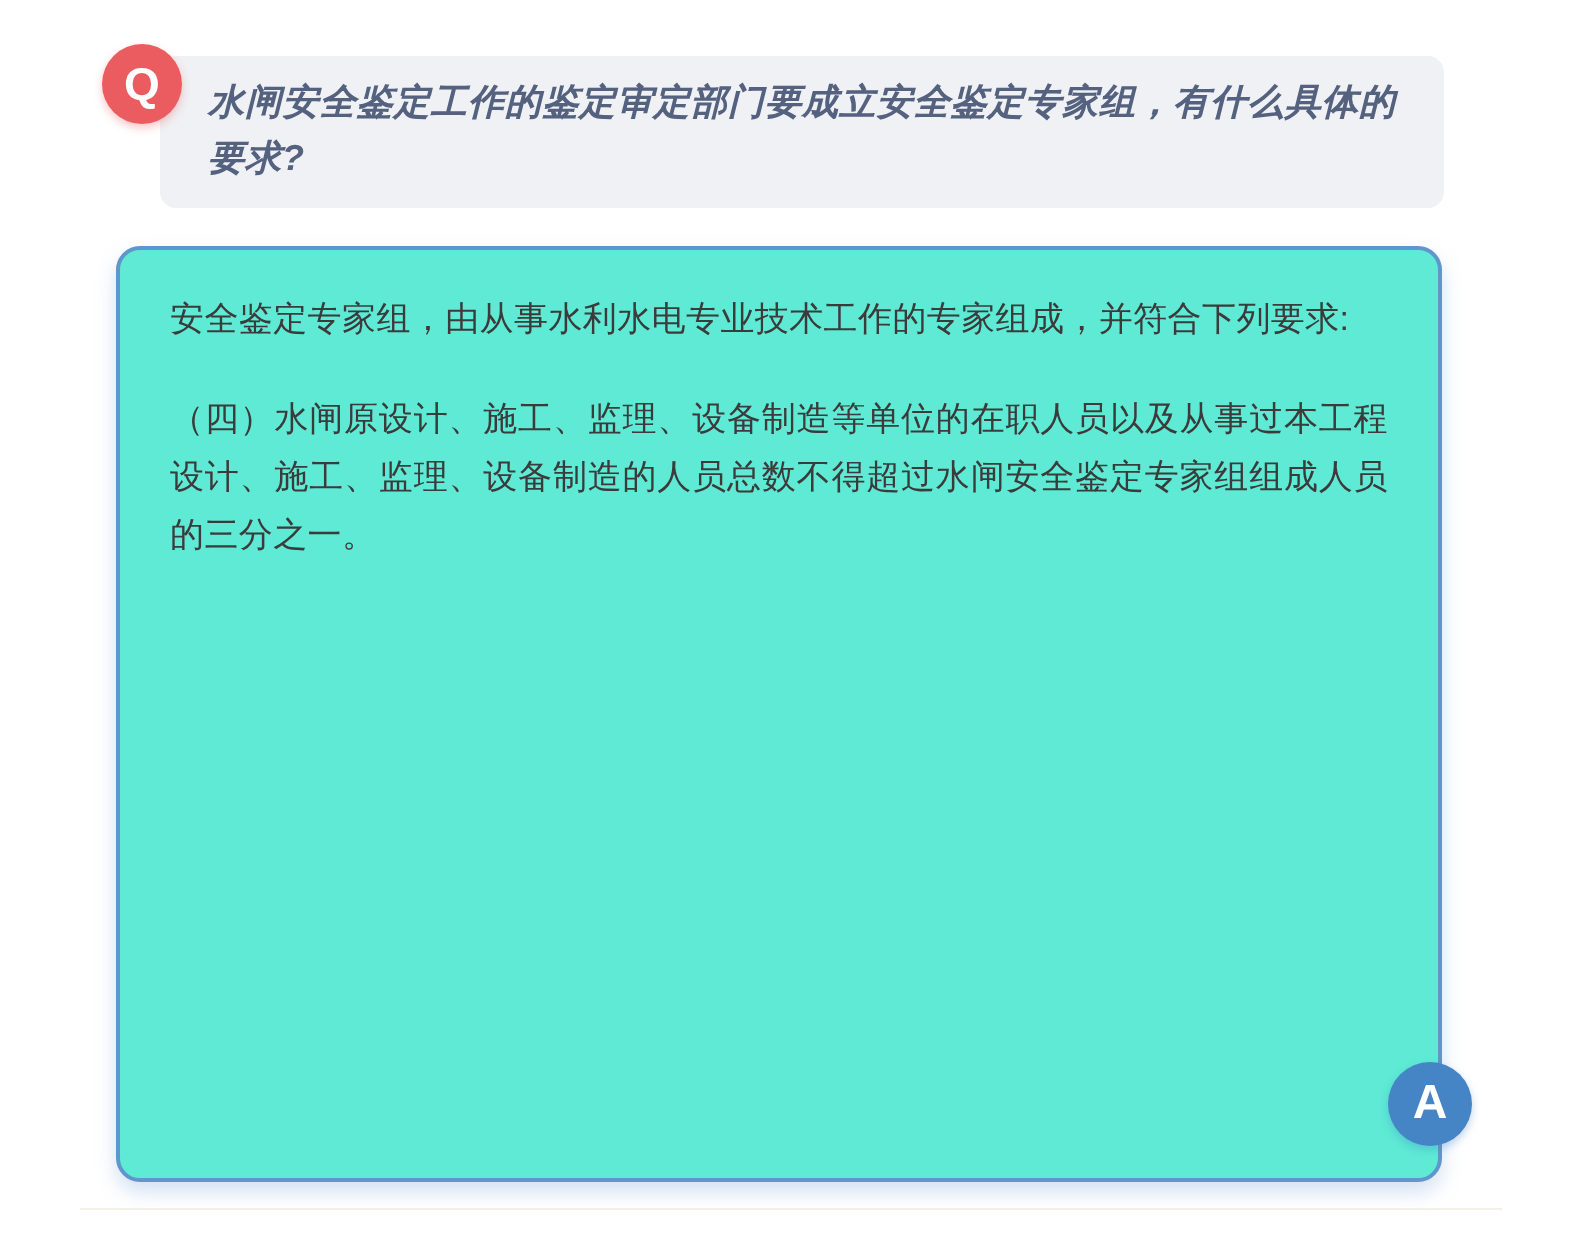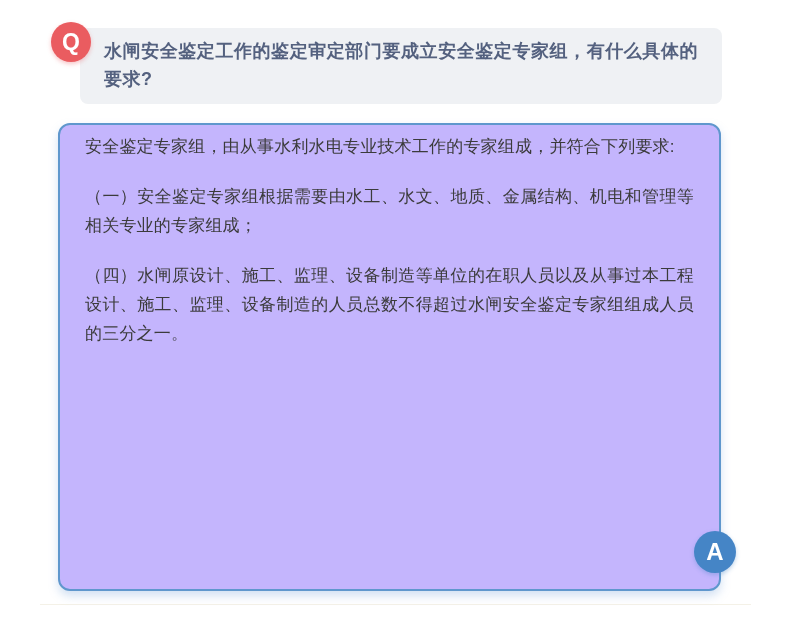--- a/index.html
+++ b/index.html
@@ -27,20 +27,21 @@
     border-radius: 8px;
     padding: 9px 24px 11px 24px;
   }
   .question-text {
     font-size: 18px;
     font-weight: bold;
     line-height: 28px;
     color: #54617f;
     letter-spacing: 0.5px;
     text-align: justify;
+    font-style: italic;
   }
   .qa-badge {
     position: absolute;
     border-radius: 50%;
     display: flex;
     align-items: center;
     justify-content: center;
     color: #ffffff;
     font-weight: bold;
     z-index: 3;
@@ -63,24 +64,24 @@
   }
 
   
   .answer-box {
     position: absolute;
     left: 58px;
     top: 123px;
     width: 663px;
     height: 468px;
     box-sizing: border-box;
-    background: #c4b5fd;
+    background: #5eead4;
     border: 2px solid #5f97cd;
     border-radius: 12px;
-    padding: 7px 25px 20px 25px;
+    padding: 20px 25px 20px 25px;
     box-shadow: 0 5px 10px rgba(130, 170, 220, 0.35);
     z-index: 1;
   }
   .answer-box p {
     margin: 0 0 21px 0;
     font-size: 17px;
     line-height: 29px;
     color: #3b3b3b;
     letter-spacing: 0.2px;
     text-align: justify;
@@ -103,21 +104,20 @@
 <div class="page">
 
   <span class="qa-badge q-badge" style="background-color: rgb(234, 92, 96);">Q</span>
 
   <div class="question-box">
     <div class="question-text">水闸安全鉴定工作的鉴定审定部门要成立安全鉴定专家组，有什么具体的要求?</div>
   </div>
 
   <div class="answer-box">
     <p>安全鉴定专家组，由从事水利水电专业技术工作的专家组成，并符合下列要求:</p>
-    <p>（一）安全鉴定专家组根据需要由水工、水文、地质、金属结构、机电和管理等相关专业的专家组成；</p>
     <p>（四）水闸原设计、施工、监理、设备制造等单位的在职人员以及从事过本工程设计、施工、监理、设备制造的人员总数不得超过水闸安全鉴定专家组组成人员的三分之一。</p>
   </div>
 
   <span class="qa-badge a-badge" style="background-color: rgb(69, 133, 198);">A</span>
 
   <div class="footer-divider"></div>
 
 </div>
 
 </body></html>

